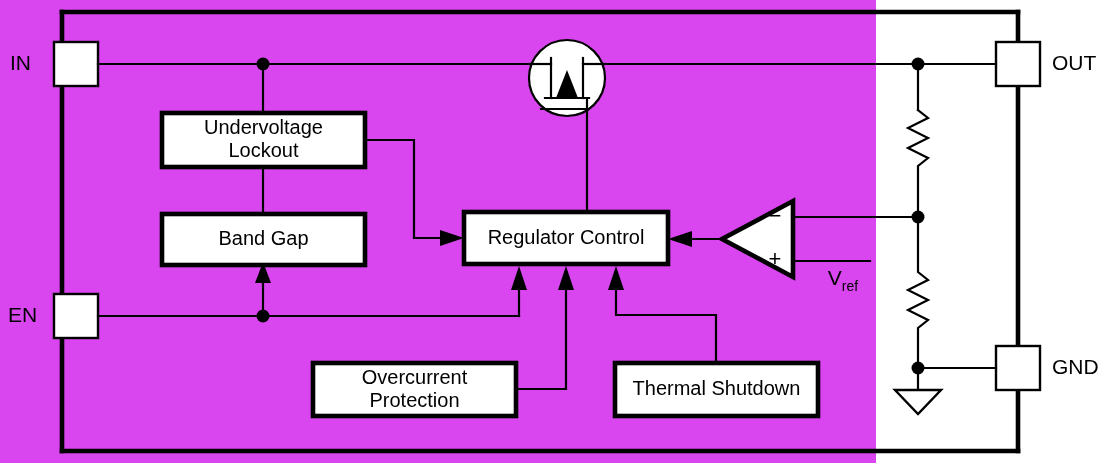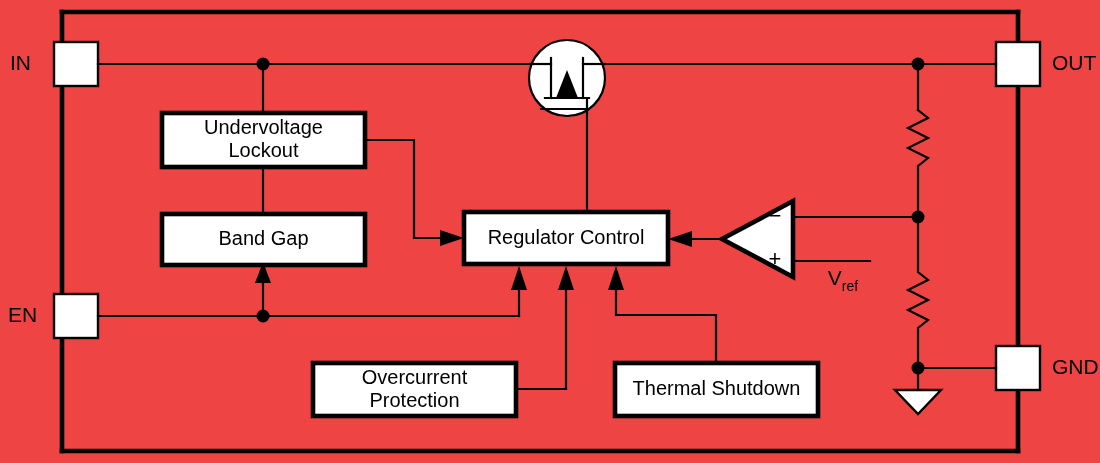--- a/index.html
+++ b/index.html
@@ -8,23 +8,23 @@
     background: #ffffff;
   }
   body {
     width: 1100px;
     height: 463px;
     font-family: "Liberation Sans", sans-serif;
     overflow: hidden;
   }
   #diagram-root {
     position: relative;
-    width: 1100px;
+    width: 876px;
     height: 463px;
-    background: #ef4444;
+    background: #d946ef;
   }
   svg#schematic {
     display: block;
     width: 1100px;
     height: 463px;
   }
   .wire-thin {
     stroke: #000000;
     stroke-width: 2.2;
     fill: none;

